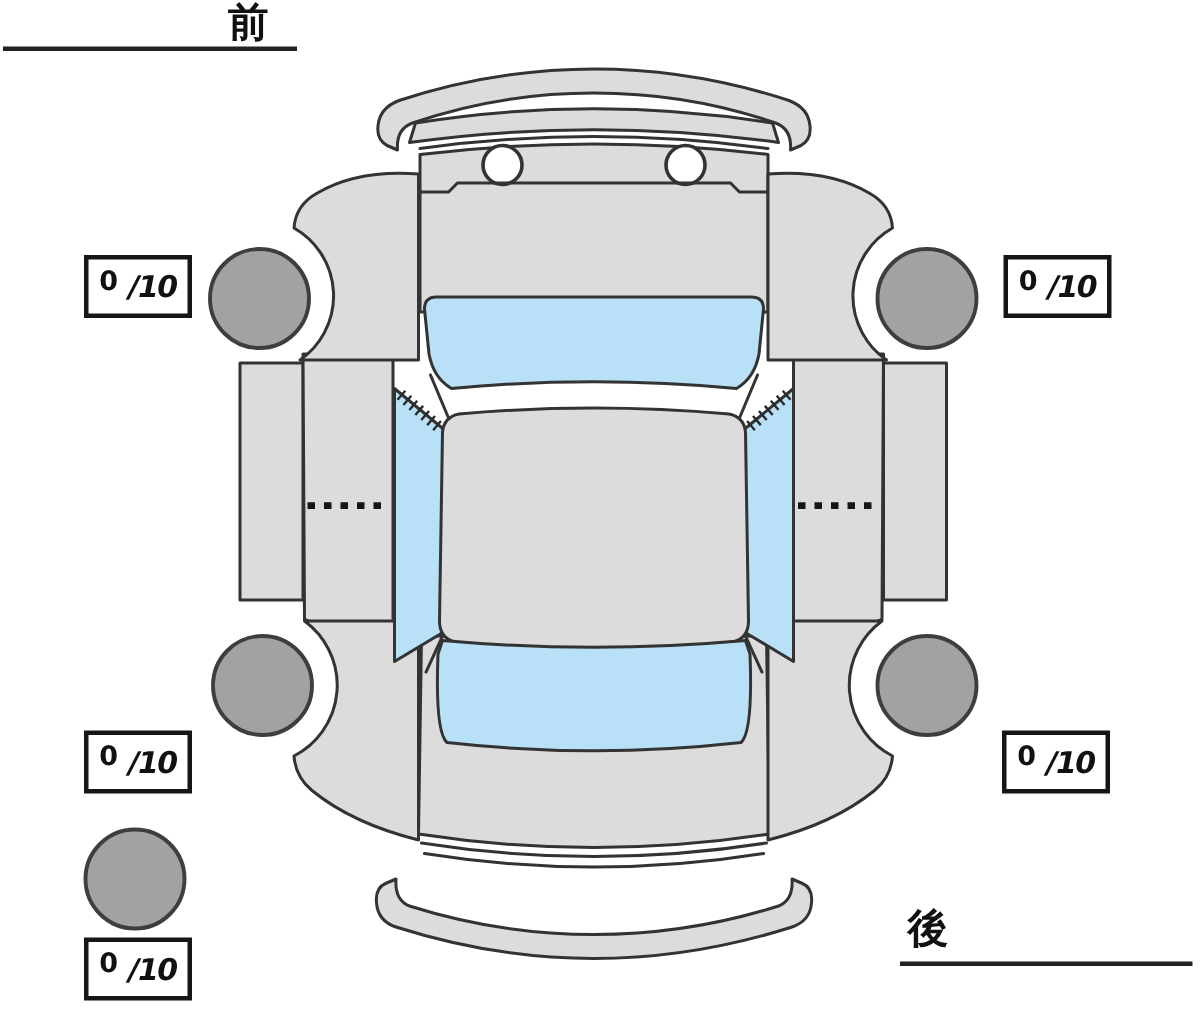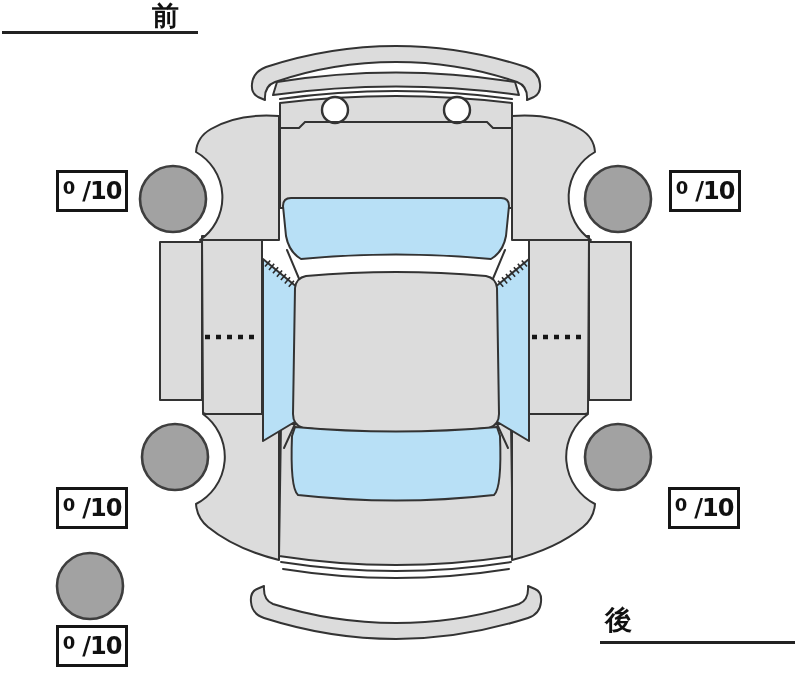--- a/index.html
+++ b/index.html
@@ -18,21 +18,21 @@
 
   
   .dir-label{position:absolute;font-size:27px;font-weight:600;color:var(--text,#111111);line-height:1.1;}
   .dir-line{position:absolute;height:3px;background:#222;}
 
   
   .score-box{position:absolute;width:72px;height:42px;box-sizing:border-box;border:3px solid #161616;
              background:#fff;display:flex;align-items:center;justify-content:center;gap:7px;
              font-weight:bold;color:#111;}
   .score-num{font-size:18px;transform:translateY(-4px);}
-  .score-den{font-size:24px;letter-spacing:-1px;}
+  .score-den{font-size:20px;letter-spacing:-1px;font-style:italic;}
 </style>
 </head>
 <body>
 
 <div class="stage">
 
   <svg class="car-svg" width="800" height="675" viewBox="0 0 800 675">
 
     <path class="bodyp" d="M258,97 Q251,93 252,84 Q253,72 266,67 Q330,46 396,46 Q462,46 526,67 Q539,72 540,84 Q541,93 534,97 L527,100 Q528,86 517,82 Q459,62 396,62 Q333,62 275,82 Q264,86 265,100 Z"></path>
 

